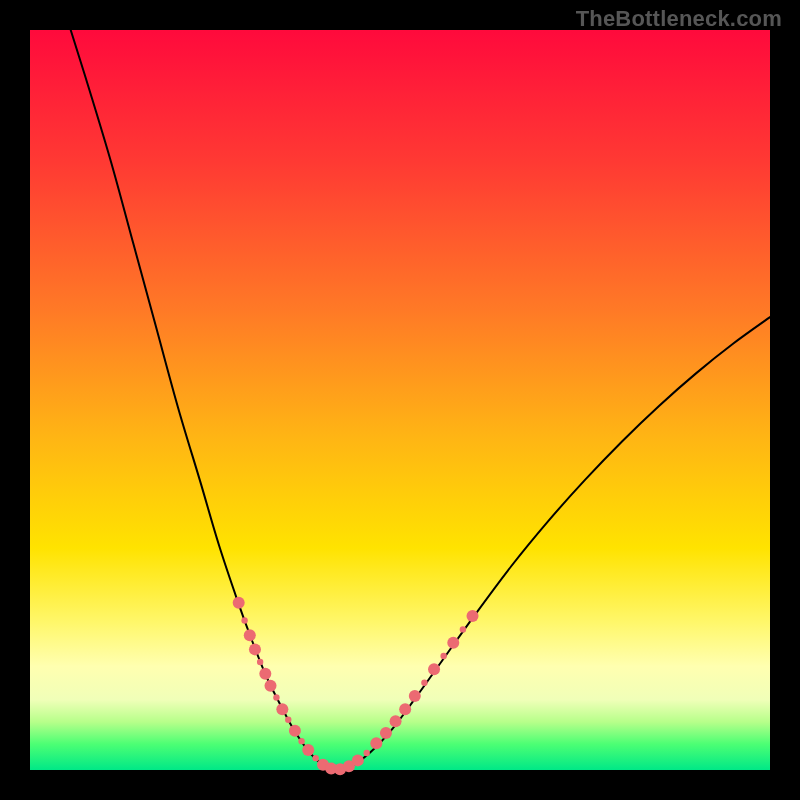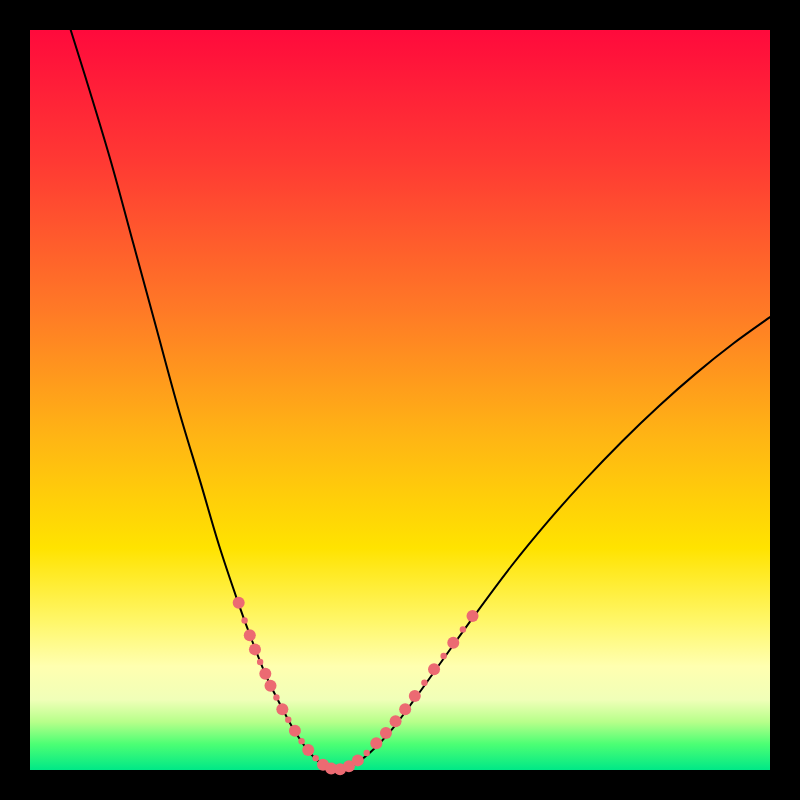--- a/index.html
+++ b/index.html
@@ -25,20 +25,21 @@
     font-weight: 600;
     color: #565656;
     letter-spacing: 0.2px;
   }
   svg { display: block; }
 </style>
 </head>
 <body>
 <div class="frame">
 
+  <div class="watermark">TheBottleneck.com</div>
 
   <svg id="chart-svg" width="800" height="800">
       <defs>
         <linearGradient id="bg-grad" x1="0" y1="0" x2="0" y2="1">
           <stop offset="0%" stop-color="#ff0a3c"></stop>
           <stop offset="18%" stop-color="#ff3a33"></stop>
           <stop offset="38%" stop-color="#ff7a26"></stop>
           <stop offset="55.00000000000001%" stop-color="#ffb514"></stop>
           <stop offset="70%" stop-color="#ffe300"></stop>
           <stop offset="80%" stop-color="#fff76a"></stop>

